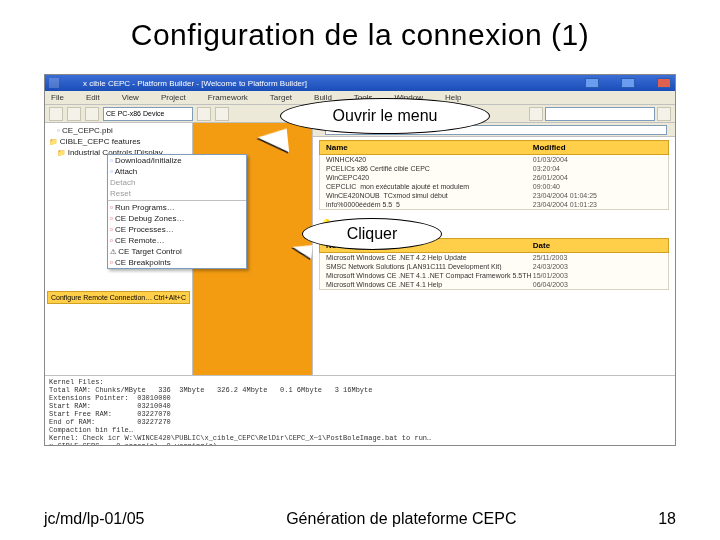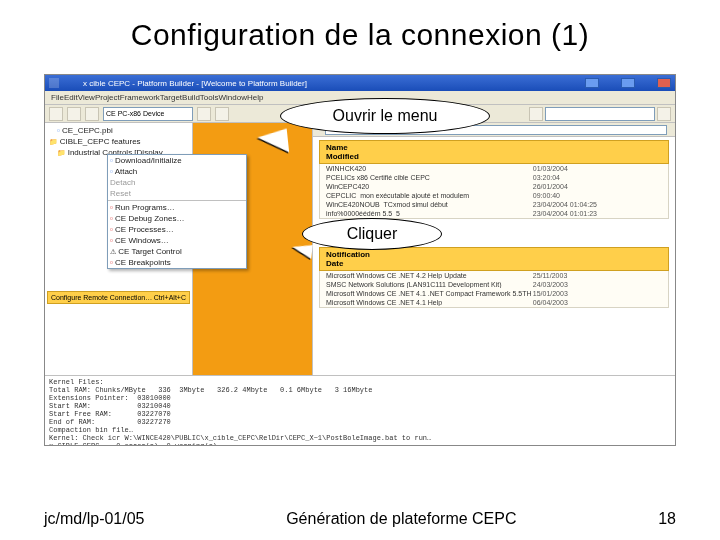--- a/index.html
+++ b/index.html
@@ -35,21 +35,21 @@
     padding: 0 4px;
     color: #fff;
     font-size: 8px;
     gap: 20px;
   }
   .win-title .icon-sq { width: 10px; height: 10px; background:#fff3; margin-right:4px; }
   .win-title .spacer { flex:1; }
   .win-title .btn { width:14px; height:10px; background:#6a9cf0; margin-left:2px; border:1px solid #2a5bb0; }
   .menu-bar {
     background:#ece9d8; height:14px; font-size:8px; color:#333;
-    display:flex; align-items:center; padding:0 6px; gap:0;
+    display:flex; align-items:center; padding:0 6px; gap:22px;
     border-bottom:1px solid #c0c0c0;
   }
   .toolbar {
     background:#ece9d8; height:18px; border-bottom:1px solid #c0c0c0;
     display:flex; align-items:center; padding:0 4px; gap:4px;
   }
   .toolbar .tbtn { width:14px; height:14px; background:#f4f2e8; border:1px solid #c8c4b4; }
   .toolbar .wide { width:90px; height:14px; background:#fff; border:1px solid #7f9db9; font-size:7px; padding:0 2px; display:flex; align-items:center; }
   .toolbar .right { margin-left:auto; display:flex; gap:2px; align-items:center;}
   .body-area {
@@ -92,21 +92,20 @@
   }
   .content-topbar .addr { flex:1; height:10px; background:#fff; border:1px solid #7f9db9; }
   .panel {
     margin:3px 6px;
   }
   .panel-head {
     background:#ffcf4a;
     display:flex; font-size:8px; font-weight:bold;
     padding:2px 6px;
     border:1px solid #d0a020;
-    flex-direction:column;
   }
   .panel-head .c1 { flex:1.6; }
   .panel-head .c2 { flex:1; }
   .panel-rows { border:1px solid #d8d4c4; border-top:none; background:#fffdf5;}
   .panel-row {
     display:flex; font-size:7px; padding:1px 6px; color:#333;
   }
   .panel-row .c1 { flex:1.6; overflow:hidden; white-space:nowrap;}
   .panel-row .c2 { flex:1; color:#555;}
   .bulb-row { font-size:8px; color:#2a6; padding:6px 8px; display:flex; align-items:center; gap:4px;}
@@ -227,21 +226,21 @@
 
       <div style="margin-top:-4px; margin-left:60px; width:140px; background:#fff; border:1px solid #7f9db9; box-shadow:2px 2px 3px rgba(0,0,0,.3); position:relative; z-index:5;">
         <div class="tree-item doc">Download/Initialize</div>
         <div class="tree-item doc">Attach</div>
         <div class="tree-item" style="color:#999">Detach</div>
         <div class="tree-item" style="color:#999">Reset</div>
         <hr style="margin:1px 0; border:none; border-top:1px solid #c0c0c0;">
         <div class="tree-item red">Run Programs…</div>
         <div class="tree-item red">CE Debug Zones…</div>
         <div class="tree-item red">CE Processes…</div>
-        <div class="tree-item red">CE Windows…</div>
+        <div class="tree-item red">CE Remote…</div>
         <div class="tree-item warn">CE Target Control</div>
         <div class="tree-item red">CE Breakpoints</div>
       </div>
 
       <div class="highlight-row">
         <span>Configure Remote Connection…</span>
         <span>Ctrl+Alt+C</span>
       </div>
     </div>
 

